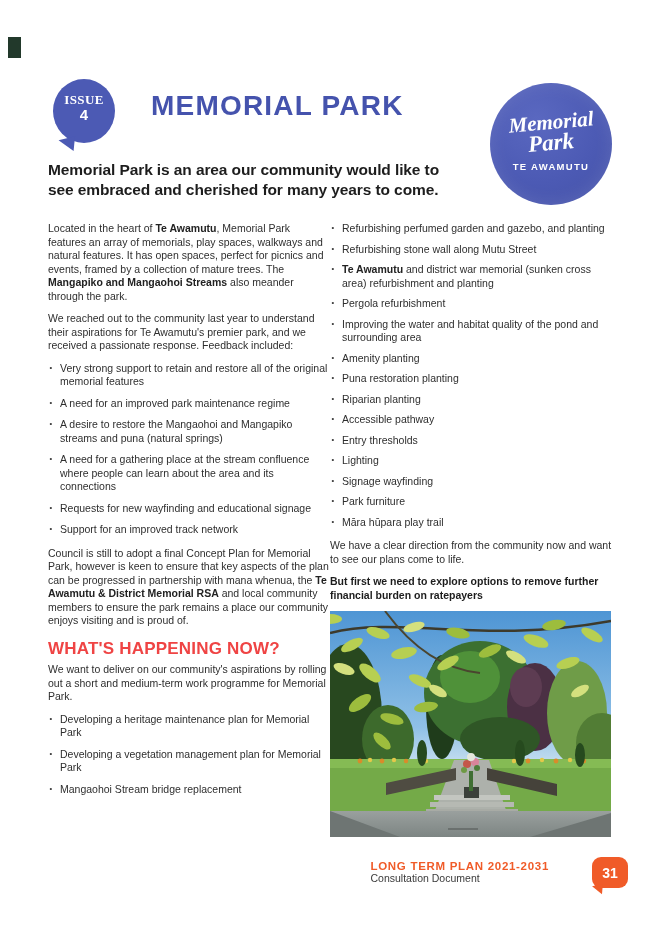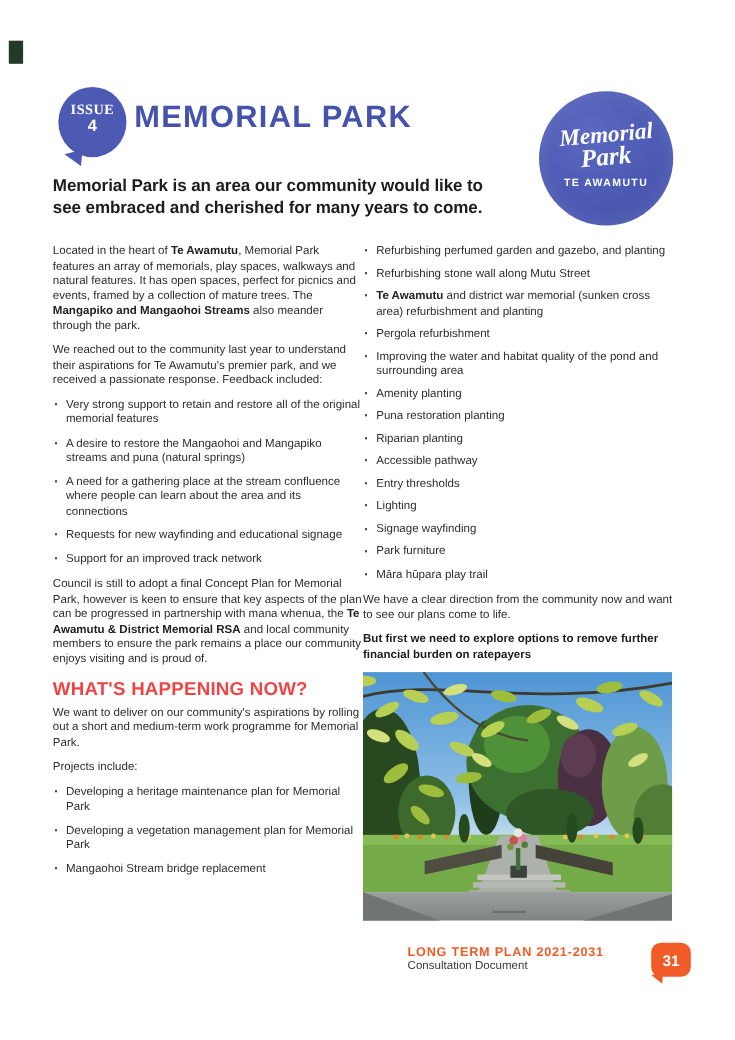--- a/index.html
+++ b/index.html
@@ -23,21 +23,21 @@
   .issue-bubble::after{
     content:"";position:absolute;left:7px;bottom:-9px;width:0;height:0;
     border-style:solid;border-width:14px 5px 0 12px;
     border-color:var(--blue-badge) transparent transparent transparent;
     transform:rotate(-14deg);
   }
   .issue-line1{display:block;font-size:13px;letter-spacing:.4px;padding-top:13px;line-height:15px;font-family:Liberation Serif, serif;}
   .issue-line2{display:block;font-size:15px;line-height:16px;}
 
   .page-title{
-    position:absolute;left:122px;top:90px;margin:0;font-size:28px;font-weight:bold;
+    position:absolute;left:151px;top:90px;margin:0;font-size:28px;font-weight:bold;
     color:var(--blue);letter-spacing:1.2px;
   }
 
   
   .round-badge{
     position:absolute;left:490px;top:83px;width:122px;height:122px;border-radius:50%;
     background:radial-gradient(circle at 38% 30%, #5a68c0 0%, #4c5ab4 55%, #4452a8 100%);
     color:#fff;text-align:center;box-shadow:inset 0 0 18px rgba(255,255,255,.12);
   }
   .badge-l1{display:block;font-family:"Liberation Serif",serif;font-style:italic;font-weight:bold;
@@ -106,32 +106,32 @@
 
   <div class="columns">
 
     <div class="col col-left">
       <p><span>Located in the heart of </span><b>Te Awamutu</b><span>, Memorial Park features an array of memorials, play spaces, walkways and natural features. It has open spaces, perfect for picnics and events, framed by a collection of mature trees. The </span><b>Mangapiko and Mangaohoi Streams</b><span> also meander through the park.</span></p>
 
       <p>We reached out to the community last year to understand their aspirations for Te Awamutu's premier park, and we received a passionate response. Feedback included:</p>
 
       <ul class="blist">
         <li>Very strong support to retain and restore all of the original memorial features</li>
+        <li>A need for an improved park maintenance regime</li>
         <li>A desire to restore the Mangaohoi and Mangapiko streams and puna (natural springs)</li>
         <li>A need for a gathering place at the stream confluence where people can learn about the area and its connections</li>
         <li>Requests for new wayfinding and educational signage</li>
         <li>Support for an improved track network</li>
       </ul>
 
       <p><span>Council is still to adopt a final Concept Plan for Memorial Park, however is keen to ensure that key aspects of the plan can be progressed in partnership with mana whenua, the </span><b>Te Awamutu &amp; District Memorial RSA</b><span> and local community members to ensure the park remains a place our community enjoys visiting and is proud of.</span></p>
 
       <h2 class="happening">WHAT'S HAPPENING NOW?</h2>
 
       <p>We want to deliver on our community's aspirations by rolling out a short and medium-term work programme for Memorial Park.</p>
-      <p>Projects include:</p>
 
       <ul class="blist">
         <li>Developing a heritage maintenance plan for Memorial Park</li>
         <li>Developing a vegetation management plan for Memorial Park</li>
         <li>Mangaohoi Stream bridge replacement</li>
       </ul>
     </div>
 
     <div class="col col-right">
       <ul class="blist">

